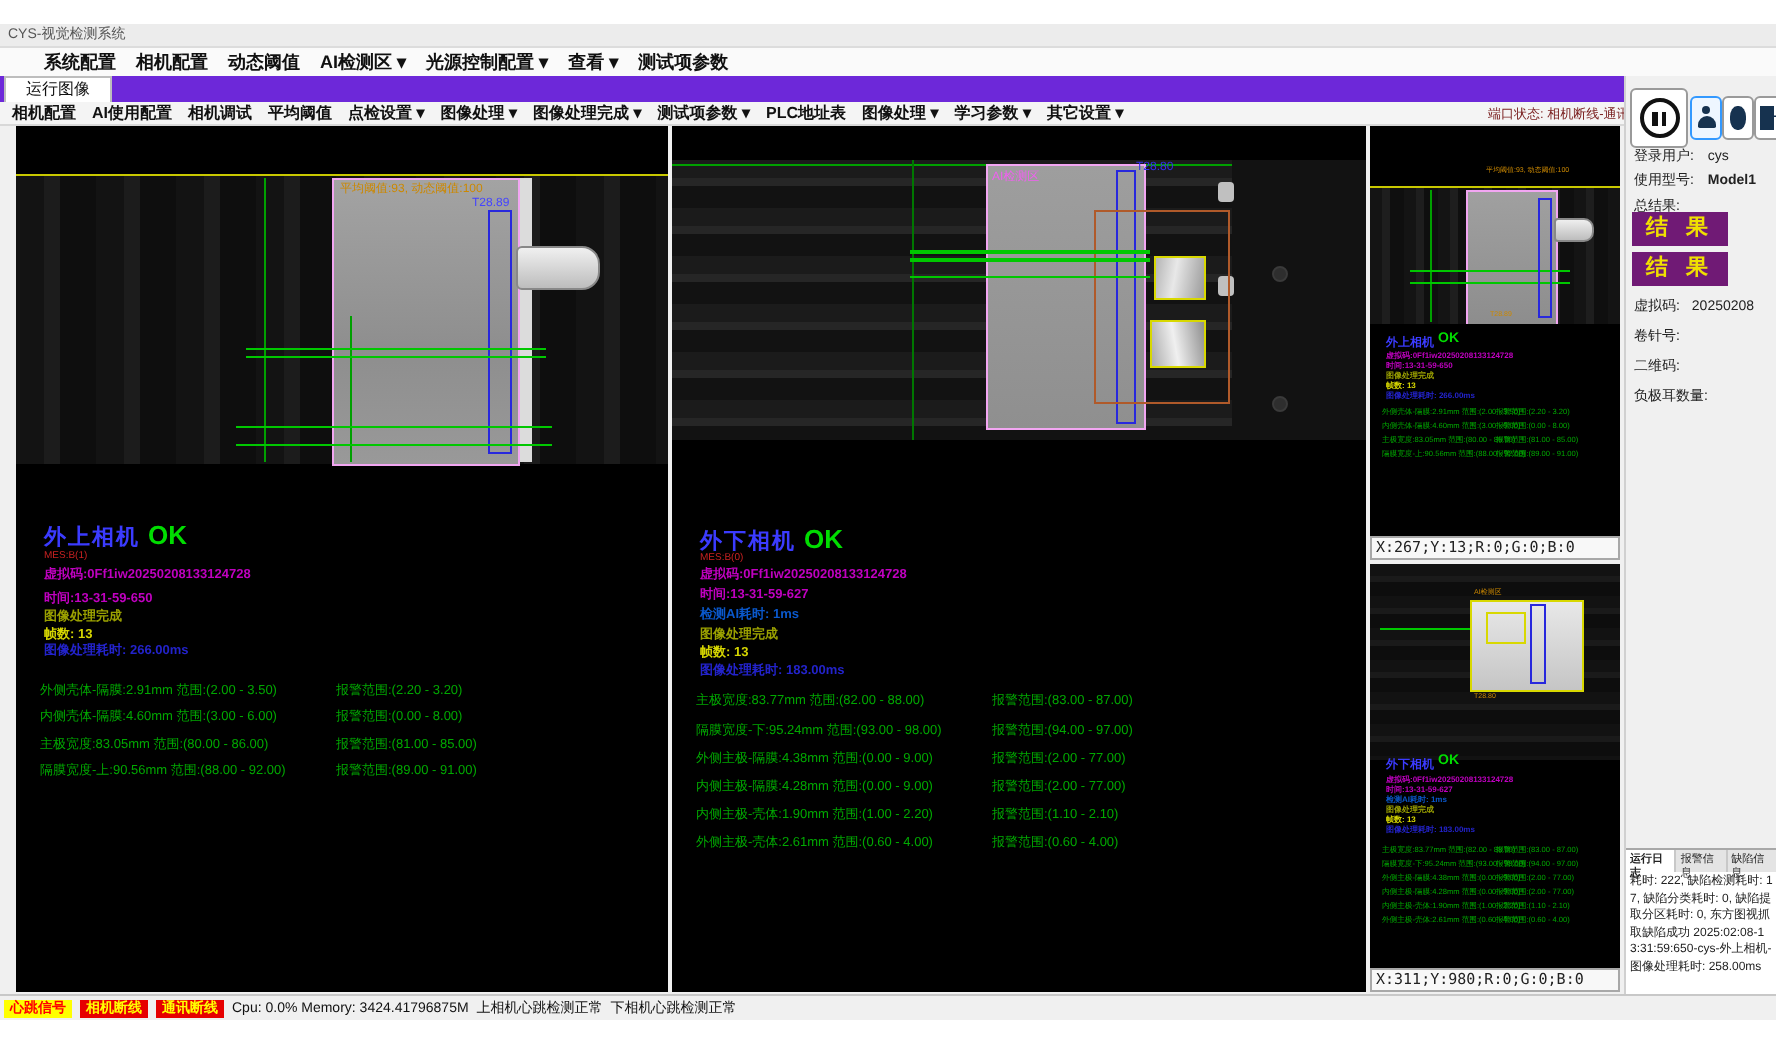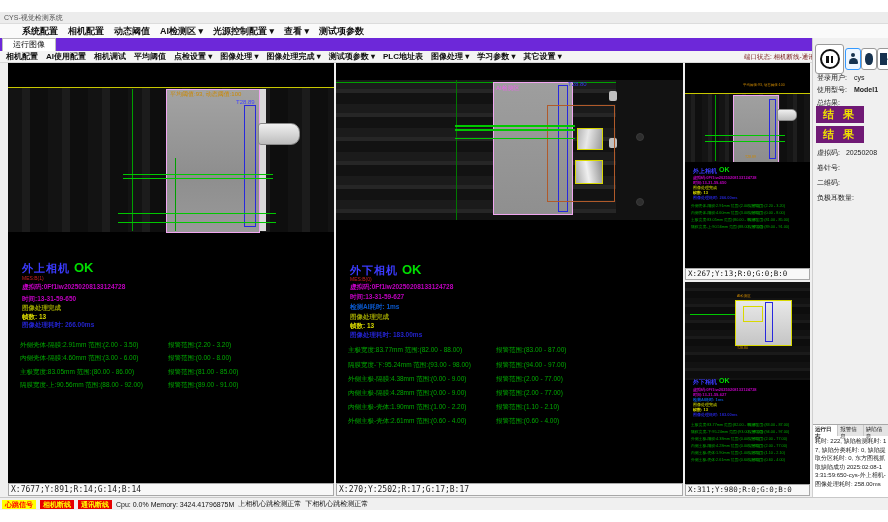--- a/index.html
+++ b/index.html
@@ -161,21 +161,20 @@
       <span class="abs t-mes" style="left:14px;top:212px;">MES:B(1)</span>
       <span class="abs t-mag" style="left:14px;top:220px;">虚拟码:0Ff1iw20250208133124728</span>
       <span class="abs t-mag" style="left:14px;top:232px;">时间:13-31-59-650</span>
       <span class="abs t-olive" style="left:14px;top:241px;">图像处理完成</span>
       <span class="abs t-yel" style="left:14px;top:250px;">帧数: 13</span>
       <span class="abs t-blu" style="left:14px;top:258px;">图像处理耗时: 266.00ms</span>
       <div class="res-row" style="top:278px;"><span class="c1">外侧壳体-隔膜:2.91mm 范围:(2.00 - 3.50)</span><span>报警范围:(2.20 - 3.20)</span></div>
       <div class="res-row" style="top:291px;"><span class="c1">内侧壳体-隔膜:4.60mm 范围:(3.00 - 6.00)</span><span>报警范围:(0.00 - 8.00)</span></div>
       <div class="res-row" style="top:305px;"><span class="c1">主极宽度:83.05mm 范围:(80.00 - 86.00)</span><span>报警范围:(81.00 - 85.00)</span></div>
       <div class="res-row" style="top:318px;"><span class="c1">隔膜宽度-上:90.56mm 范围:(88.00 - 92.00)</span><span>报警范围:(89.00 - 91.00)</span></div>
-      <div class="coordbar">X:7677;Y:891;R:14;G:14;B:14</div>
     </div>
 
     <div class="campanel" style="left:336px;width:347px;">
       <div class="scene" style="height:200px;">
         <div class="abs" style="left:0;top:17px;width:347px;height:140px;
              background:repeating-linear-gradient(180deg,#1b1b1b 0 9px,#262626 9px 13px,#121212 13px 24px);"></div>
         <div class="abs" style="left:0;top:19px;width:347px;height:1px;background:#00a000;"></div>
         <div class="abs" style="left:120px;top:17px;width:1px;height:140px;background:#007700;"></div>
         <div class="abs" style="left:280px;top:17px;width:67px;height:140px;background:#121212;"></div>
         <div class="abs" style="left:300px;top:70px;width:6px;height:6px;border-radius:50%;background:#2e2e2e;border:1px solid #3a3a3a;"></div>
@@ -204,21 +203,20 @@
       <span class="abs t-cyn" style="left:14px;top:240px;">检测AI耗时: 1ms</span>
       <span class="abs t-olive" style="left:14px;top:250px;">图像处理完成</span>
       <span class="abs t-yel" style="left:14px;top:259px;">帧数: 13</span>
       <span class="abs t-blu" style="left:14px;top:268px;">图像处理耗时: 183.00ms</span>
       <div class="res-row" style="top:283px;"><span class="c1">主极宽度:83.77mm 范围:(82.00 - 88.00)</span><span>报警范围:(83.00 - 87.00)</span></div>
       <div class="res-row" style="top:298px;"><span class="c1">隔膜宽度-下:95.24mm 范围:(93.00 - 98.00)</span><span>报警范围:(94.00 - 97.00)</span></div>
       <div class="res-row" style="top:312px;"><span class="c1">外侧主极-隔膜:4.38mm 范围:(0.00 - 9.00)</span><span>报警范围:(2.00 - 77.00)</span></div>
       <div class="res-row" style="top:326px;"><span class="c1">内侧主极-隔膜:4.28mm 范围:(0.00 - 9.00)</span><span>报警范围:(2.00 - 77.00)</span></div>
       <div class="res-row" style="top:340px;"><span class="c1">内侧主极-壳体:1.90mm 范围:(1.00 - 2.20)</span><span>报警范围:(1.10 - 2.10)</span></div>
       <div class="res-row" style="top:354px;"><span class="c1">外侧主极-壳体:2.61mm 范围:(0.60 - 4.00)</span><span>报警范围:(0.60 - 4.00)</span></div>
-      <div class="coordbar">X:270;Y:2502;R:17;G:17;B:17</div>
     </div>
 
     <div class="campanel" style="left:685px;width:125px;height:217px;">
       <div class="scene" style="height:99px;">
         <div class="abs" style="left:58px;top:20px;font-size:3.5px;color:#cc8800;white-space:nowrap;">平均阈值:93, 动态阈值:100</div>
         <div class="abs" style="left:0;top:30px;width:125px;height:1px;background:#c8c800;"></div>
         <div class="abs" style="left:0;top:31px;width:125px;height:68px;
              background:repeating-linear-gradient(90deg,#141414 0 6px,#1e1e1e 6px 10px,#0f0f0f 10px 17px);"></div>
         <div class="abs ol-pink" style="left:48px;top:32px;width:44px;height:66px;
              background:linear-gradient(180deg,#a0a0a0,#8d8d8d);"></div>

